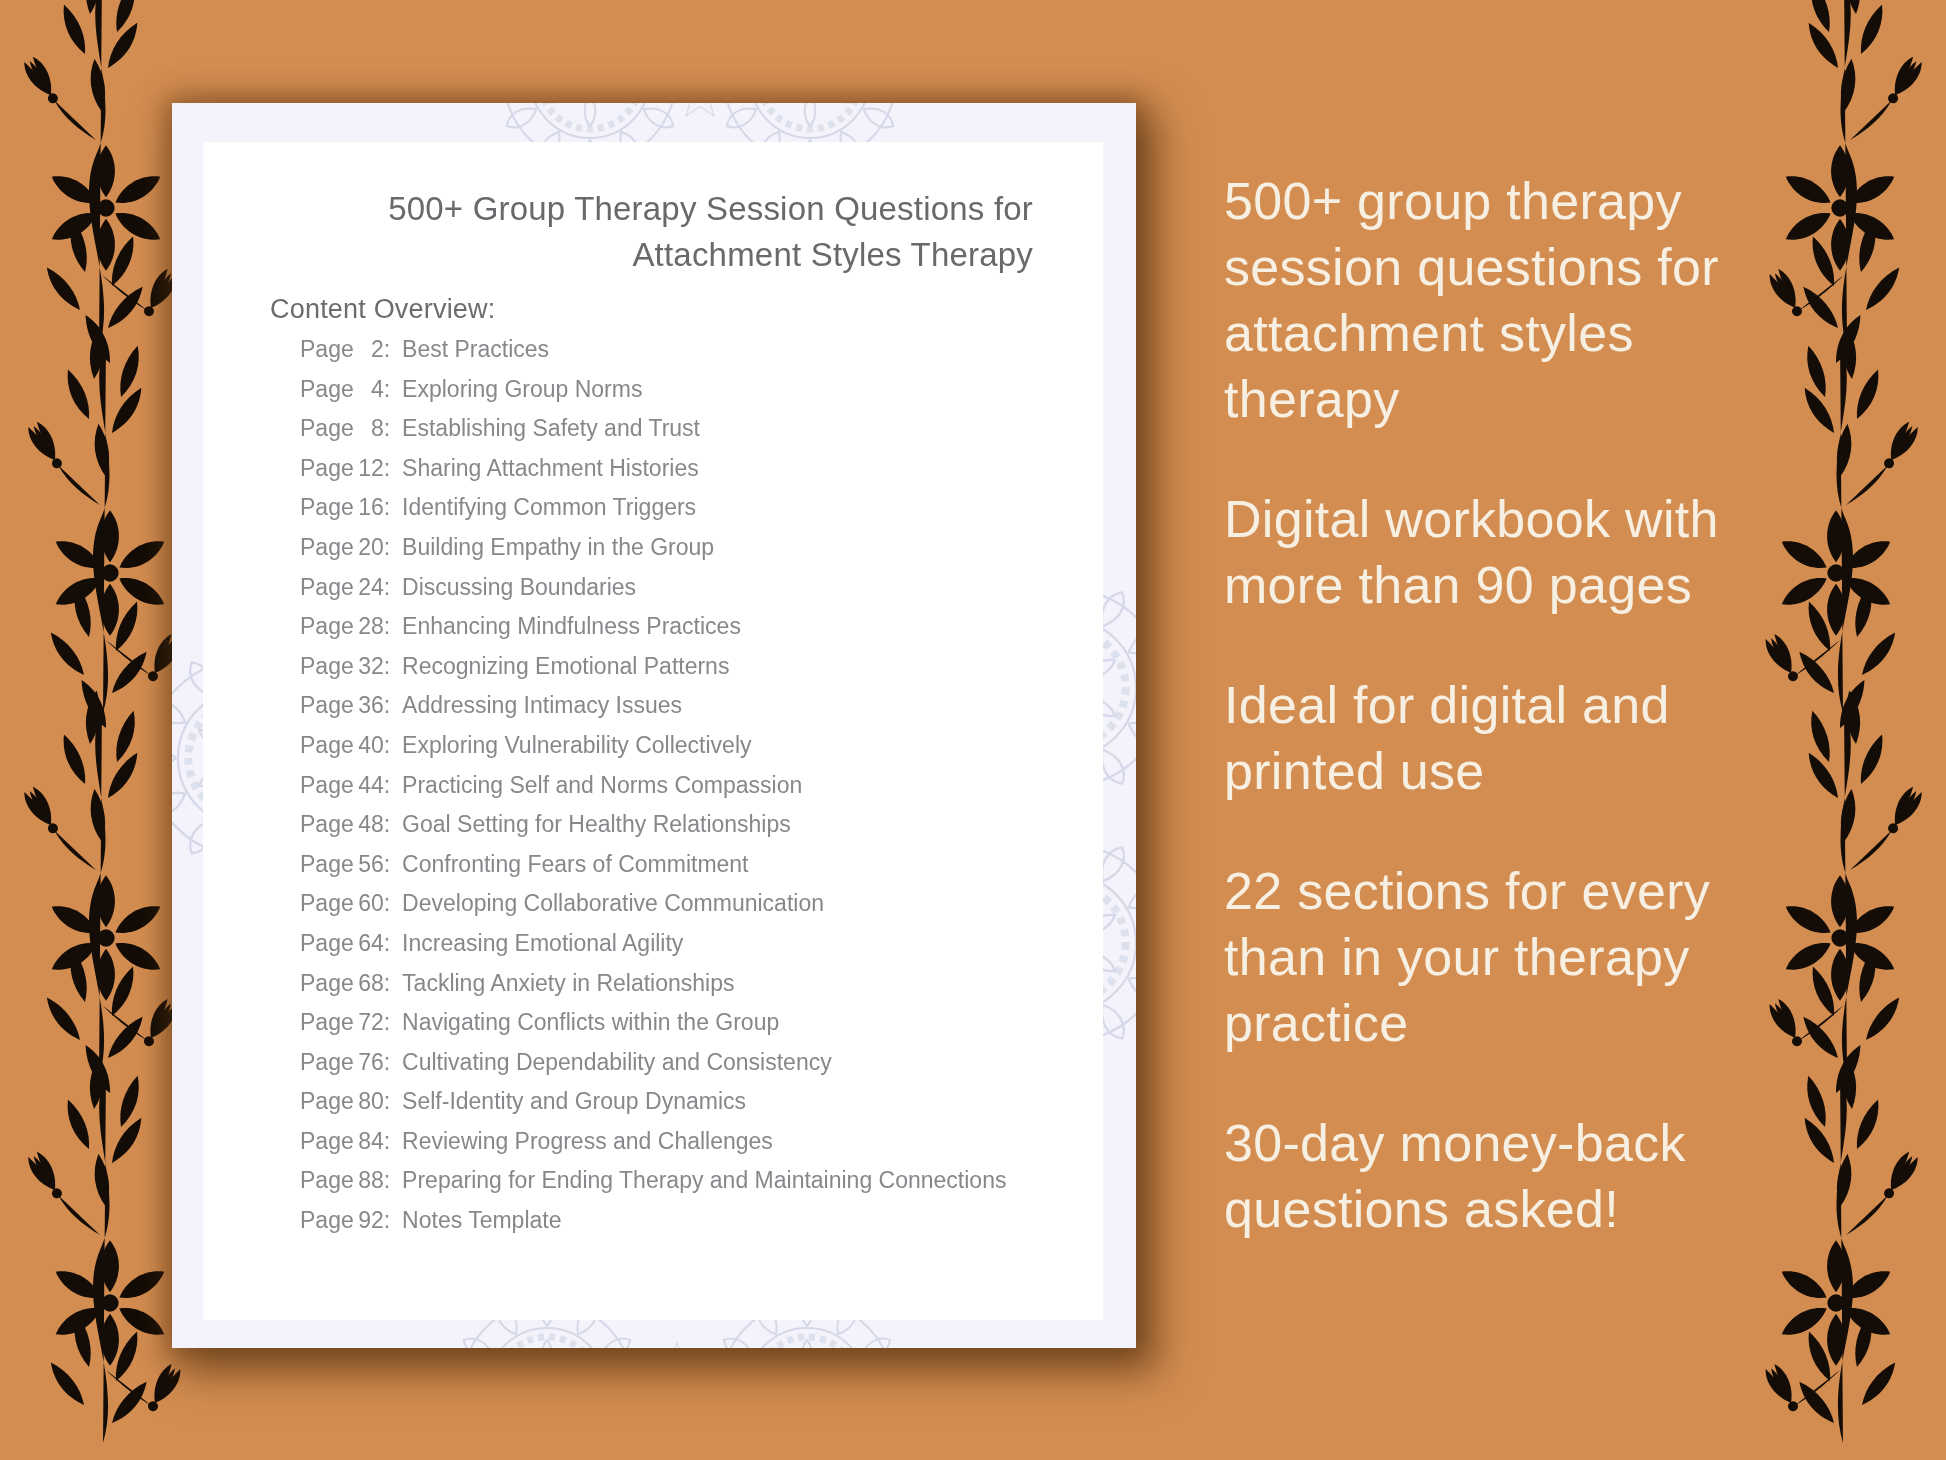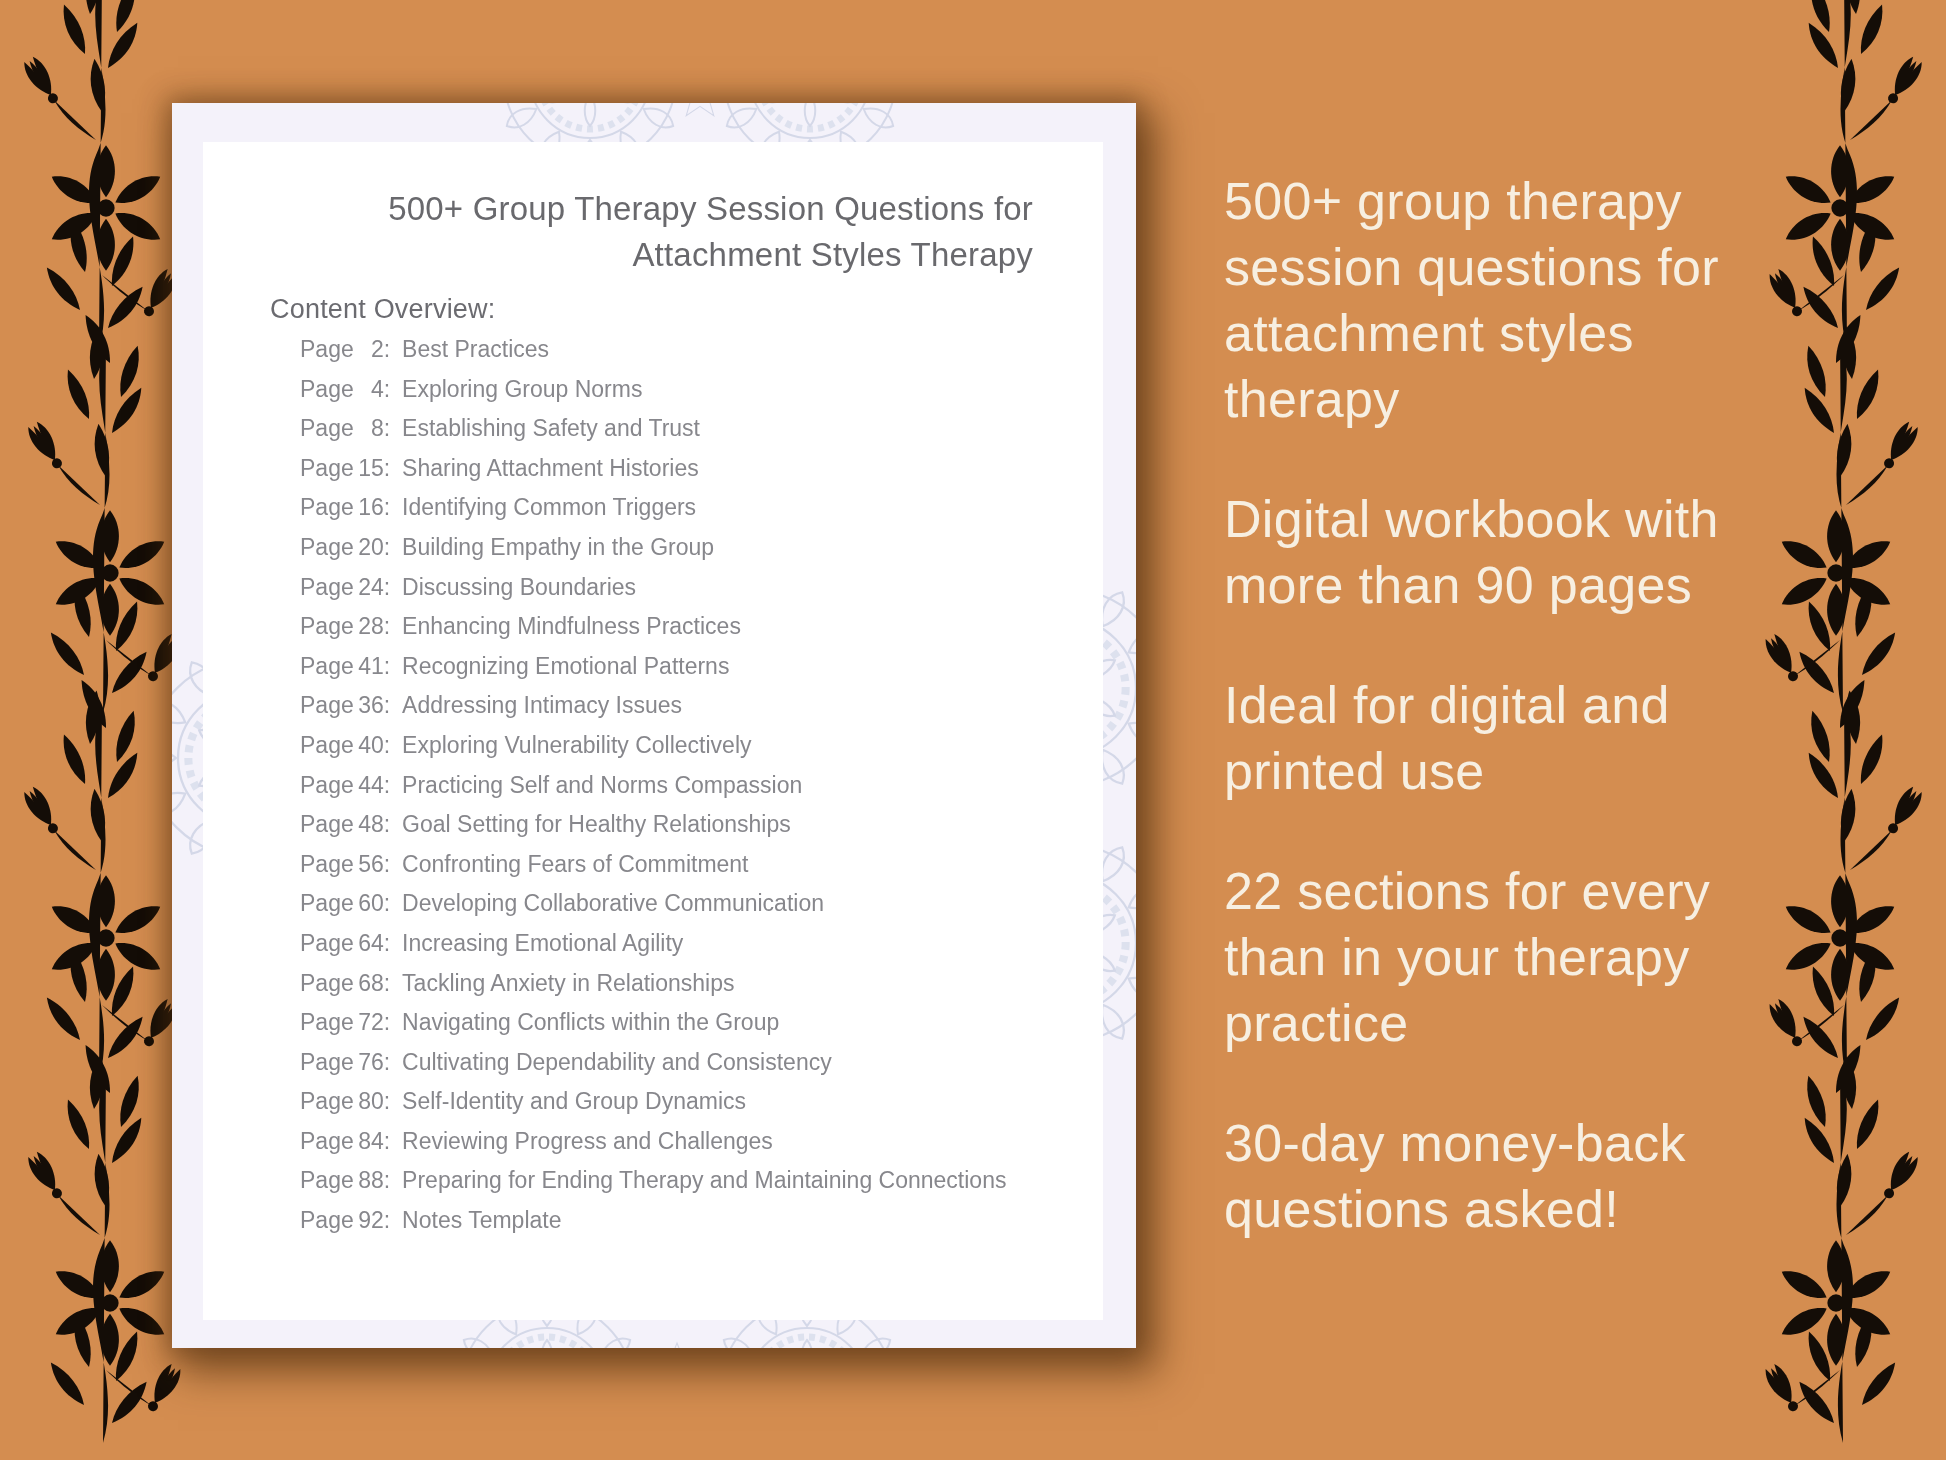--- a/index.html
+++ b/index.html
@@ -153,26 +153,26 @@
   <div class="page-inner">
     <div class="doc-title" id="doc-title">
         <div class="line">500+ Group Therapy Session Questions for</div>
         <div class="line">Attachment Styles Therapy</div>
       </div>
     <div class="overview">Content Overview:</div>
     <div class="toc" id="toc-list">
         <div class="toc-row"><span class="pg-word">Page</span><span class="num">2</span><span>:</span><span class="t">Best Practices</span></div>
         <div class="toc-row"><span class="pg-word">Page</span><span class="num">4</span><span>:</span><span class="t">Exploring Group Norms</span></div>
         <div class="toc-row"><span class="pg-word">Page</span><span class="num">8</span><span>:</span><span class="t">Establishing Safety and Trust</span></div>
-        <div class="toc-row"><span class="pg-word">Page</span><span class="num">15</span><span>:</span><span class="t">Sharing Attachment Histories</span></div>
+        <div class="toc-row"><span class="pg-word">Page</span><span class="num">12</span><span>:</span><span class="t">Sharing Attachment Histories</span></div>
         <div class="toc-row"><span class="pg-word">Page</span><span class="num">16</span><span>:</span><span class="t">Identifying Common Triggers</span></div>
         <div class="toc-row"><span class="pg-word">Page</span><span class="num">20</span><span>:</span><span class="t">Building Empathy in the Group</span></div>
         <div class="toc-row"><span class="pg-word">Page</span><span class="num">24</span><span>:</span><span class="t">Discussing Boundaries</span></div>
         <div class="toc-row"><span class="pg-word">Page</span><span class="num">28</span><span>:</span><span class="t">Enhancing Mindfulness Practices</span></div>
-        <div class="toc-row"><span class="pg-word">Page</span><span class="num">41</span><span>:</span><span class="t">Recognizing Emotional Patterns</span></div>
+        <div class="toc-row"><span class="pg-word">Page</span><span class="num">32</span><span>:</span><span class="t">Recognizing Emotional Patterns</span></div>
         <div class="toc-row"><span class="pg-word">Page</span><span class="num">36</span><span>:</span><span class="t">Addressing Intimacy Issues</span></div>
         <div class="toc-row"><span class="pg-word">Page</span><span class="num">40</span><span>:</span><span class="t">Exploring Vulnerability Collectively</span></div>
         <div class="toc-row"><span class="pg-word">Page</span><span class="num">44</span><span>:</span><span class="t">Practicing Self and Norms Compassion</span></div>
         <div class="toc-row"><span class="pg-word">Page</span><span class="num">48</span><span>:</span><span class="t">Goal Setting for Healthy Relationships</span></div>
         <div class="toc-row"><span class="pg-word">Page</span><span class="num">56</span><span>:</span><span class="t">Confronting Fears of Commitment</span></div>
         <div class="toc-row"><span class="pg-word">Page</span><span class="num">60</span><span>:</span><span class="t">Developing Collaborative Communication</span></div>
         <div class="toc-row"><span class="pg-word">Page</span><span class="num">64</span><span>:</span><span class="t">Increasing Emotional Agility</span></div>
         <div class="toc-row"><span class="pg-word">Page</span><span class="num">68</span><span>:</span><span class="t">Tackling Anxiety in Relationships</span></div>
         <div class="toc-row"><span class="pg-word">Page</span><span class="num">72</span><span>:</span><span class="t">Navigating Conflicts within the Group</span></div>
         <div class="toc-row"><span class="pg-word">Page</span><span class="num">76</span><span>:</span><span class="t">Cultivating Dependability and Consistency</span></div>

